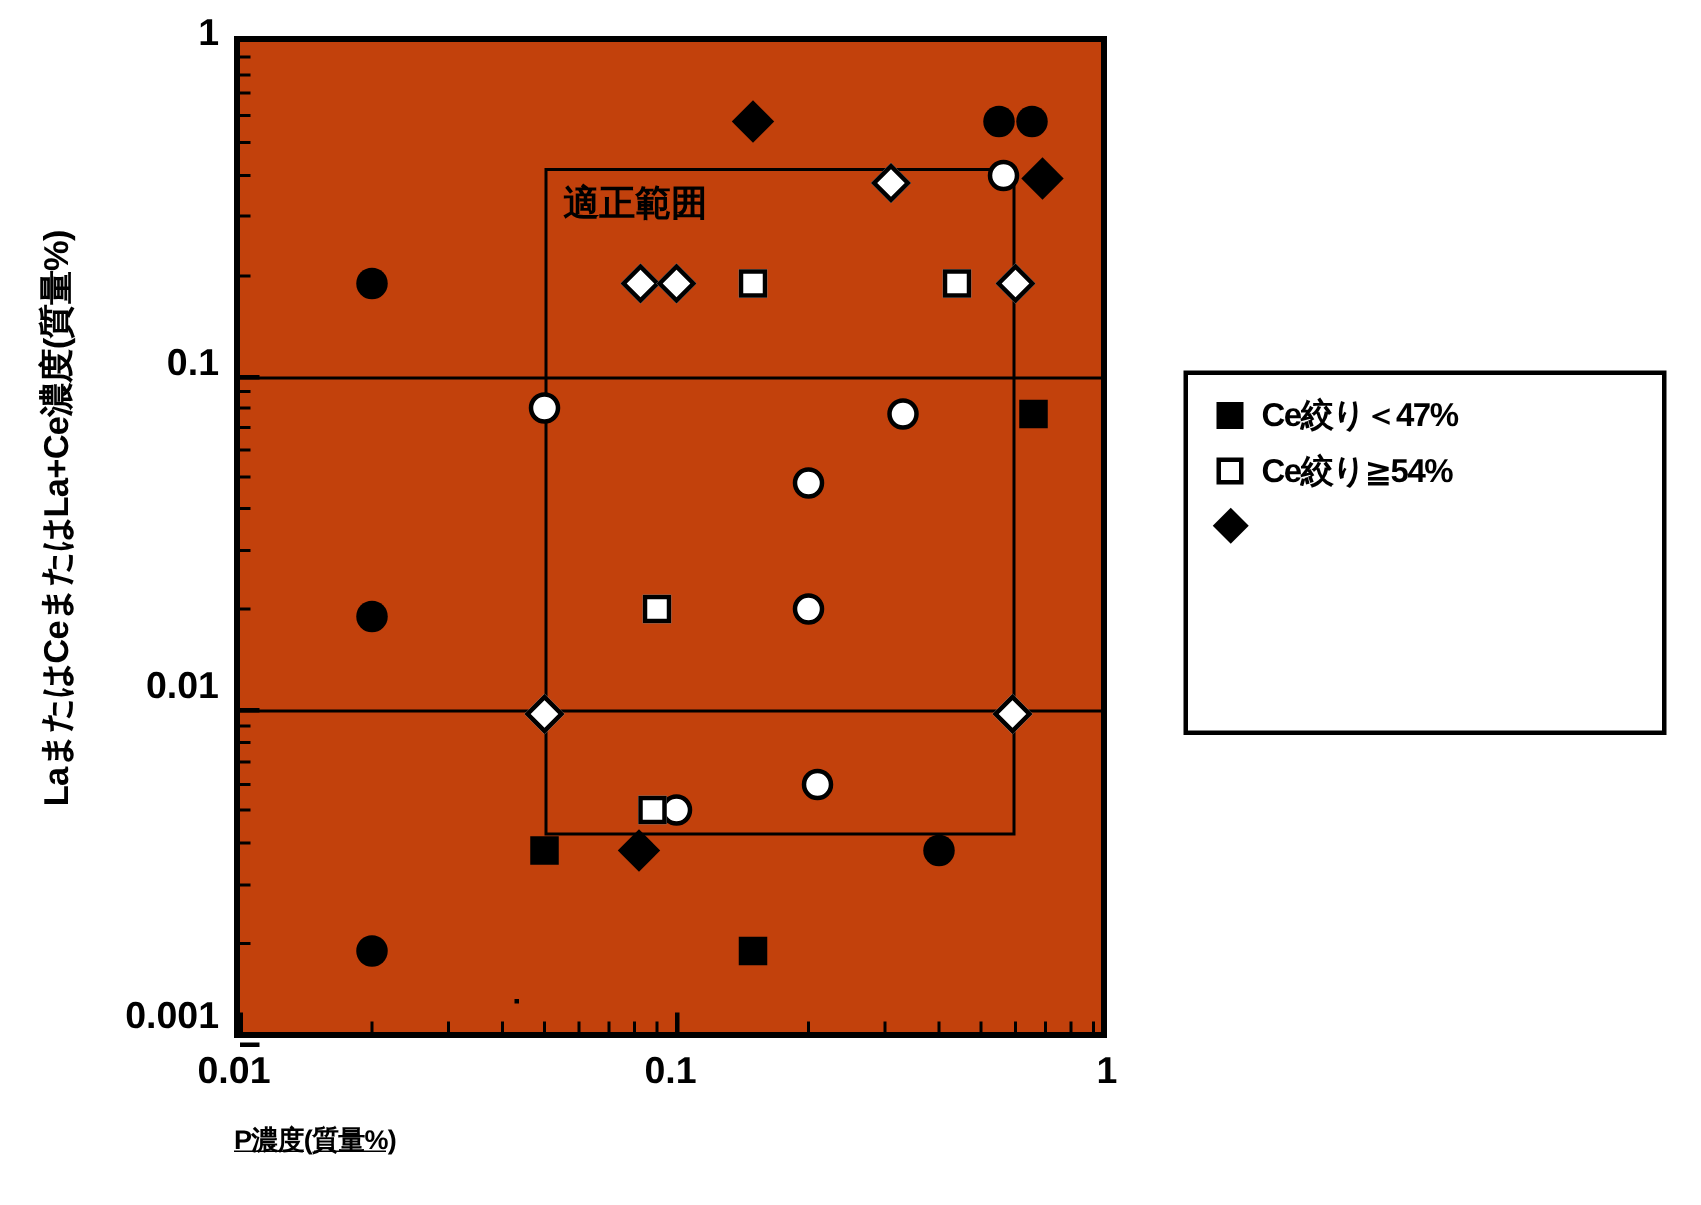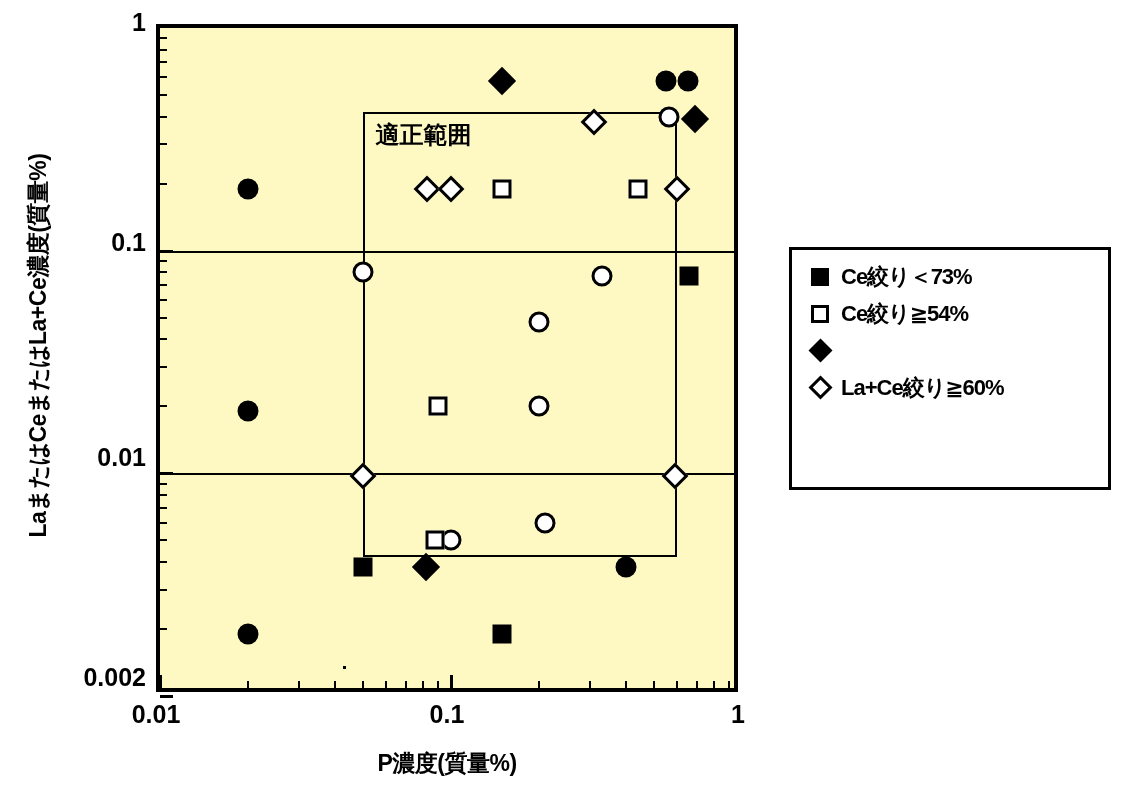--- a/index.html
+++ b/index.html
@@ -31,35 +31,35 @@
     font-weight: bold;
     letter-spacing: -0.5px;
     white-space: nowrap;
   }
   
   .x-axis-title {
     position: absolute;
     left: 156px;
     top: 748px;
     width: 582px;
-    text-align: center;
-    font-size: 23px;
+    font-size: 18px;
     font-weight: bold;
     letter-spacing: -0.5px;
+    text-decoration: underline;
   }
   
   .plot-frame {
     position: absolute;
     left: 156px;
     top: 24px;
     width: 582px;
     height: 668px;
     border: 4px solid #000;
     box-sizing: border-box;
-    background: #fef9c3;
+    background: #c2410c;
   }
   .gridline-h {
     position: absolute;
     left: 0;
     width: 100%;
     height: 0;
     border-top: 2px solid #000;
   }
   
   .tick-y, .tick-x {
@@ -204,21 +204,21 @@
 <body>
 
 <div id="root">
 
   <div class="y-axis-title">LaまたはCeまたはLa+Ce濃度(質量%)</div>
 
   <div class="ylabel-wrap">
     <div class="ylabel" style="top:8px;">1</div>
     <div class="ylabel" style="top:228px;">0.1</div>
     <div class="ylabel" style="top:443px;">0.01</div>
-    <div class="ylabel" style="top:663px;">0.002</div>
+    <div class="ylabel" style="top:663px;">0.001</div>
   </div>
 
   <div class="xlabel-wrap">
     <div class="xlabel" style="left:156px;">0.01</div>
     <div class="xlabel" style="left:447px;">0.1</div>
     <div class="xlabel" style="left:738px;">1</div>
   </div>
 
   <div class="plot-frame" id="plot">
 
@@ -304,34 +304,28 @@
 
   <div class="stray-dot" style="left:343px; top:666px;"></div>
 
   <div class="x-axis-title">P濃度(質量%)</div>
 
   <div class="legend" id="legend">
       <div class="legend-row">
         <div class="legend-swatch">
           <span class="sw sw-square-filled"></span>
         </div>
-        <div class="legend-text">Ce絞り＜73%</div>
+        <div class="legend-text">Ce絞り＜47%</div>
       </div>
       <div class="legend-row">
         <div class="legend-swatch">
           <span class="sw sw-square-open"></span>
         </div>
         <div class="legend-text">Ce絞り≧54%</div>
       </div>
       <div class="legend-row">
         <div class="legend-swatch">
           <span class="sw sw-diamond-filled"></span>
         </div>
       </div>
-      <div class="legend-row">
-        <div class="legend-swatch">
-          <span class="sw sw-diamond-open"></span>
-        </div>
-        <div class="legend-text">La+Ce絞り≧60%</div>
-      </div>
     </div>
 
 </div>
 
 </body></html>

